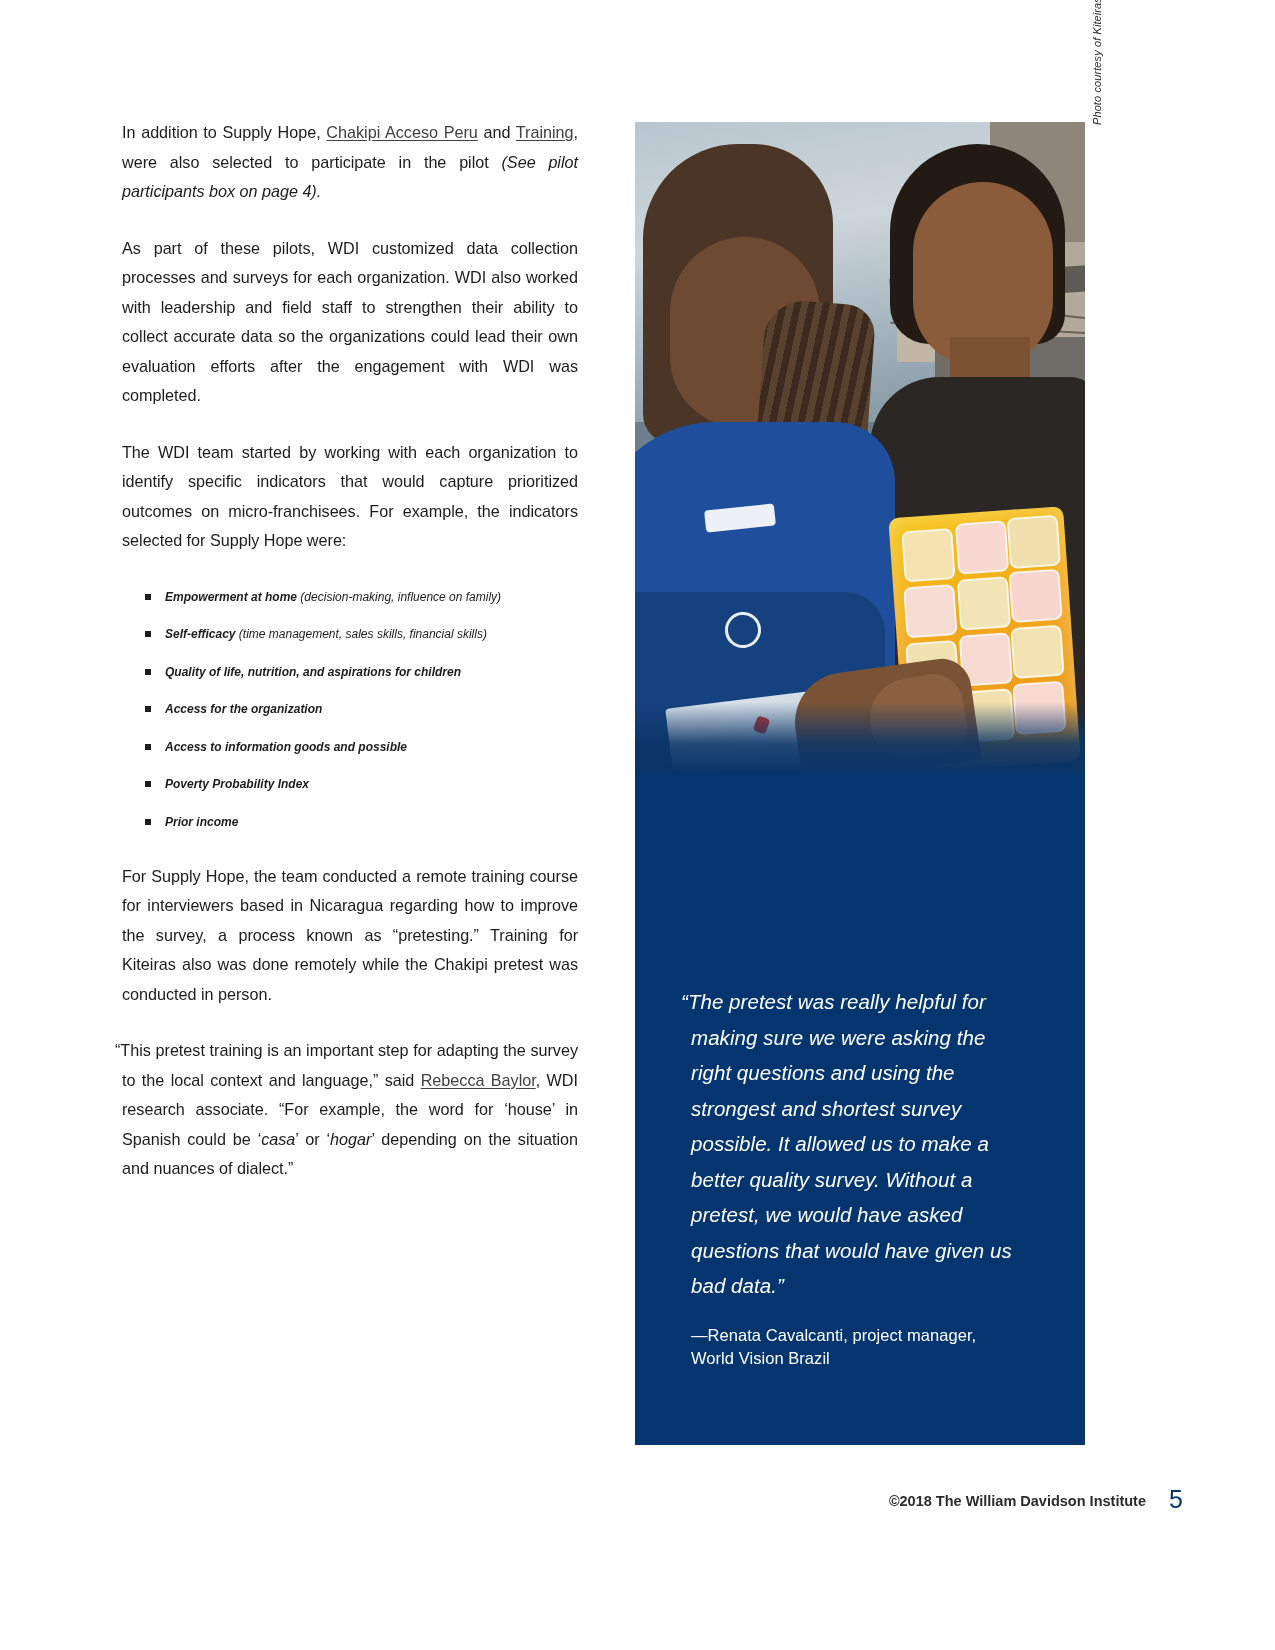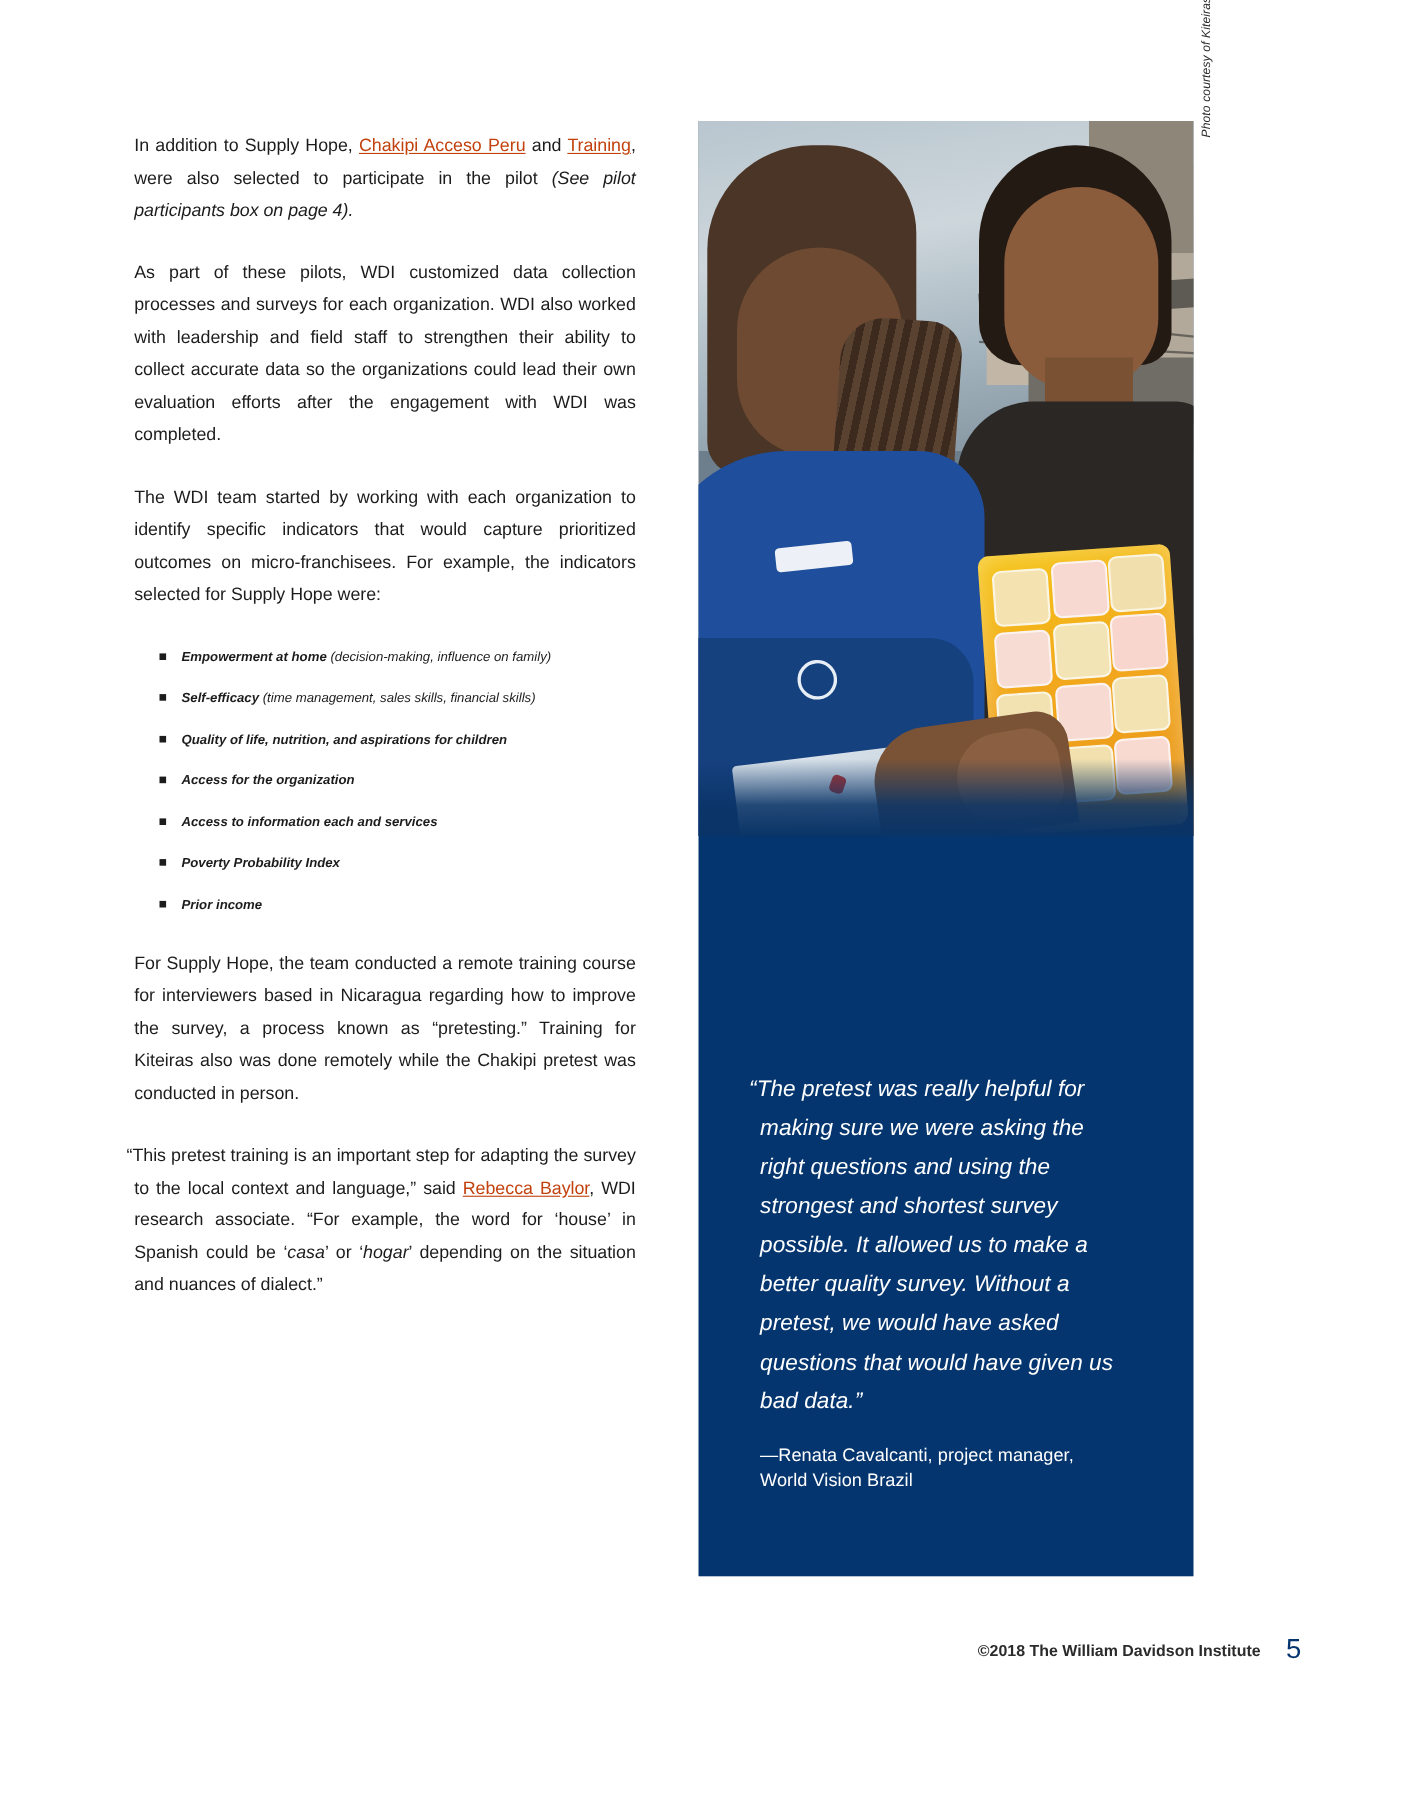--- a/index.html
+++ b/index.html
@@ -28,21 +28,21 @@
     line-height: 29.5px;
     text-align: justify;
     text-justify: inter-word;
     margin: 0 0 27px 0;
     color: #1c1c1c;
     letter-spacing: -0.02px;
   }
   .para:last-child { margin-bottom: 0; }
   .para.last-line-natural { text-align-last: left; }
   .link {
-    color: #c2410c;
+    color: #404040;
     text-decoration: underline;
     text-underline-offset: 2px;
   }
   .ital { font-style: italic; }
 
   
   .para.hanging {
     text-indent: -7px;
   }
 
@@ -70,21 +70,21 @@
     height: 6px;
     background: #1c1c1c;
   }
   #indicator-list li .bi { font-weight: bold; font-style: italic; }
   #indicator-list li .ni { font-weight: normal; font-style: italic; }
 
   
   #right-rail {
     position: absolute;
     left: 635px;
-    top: 110px;
+    top: 122px;
     width: 532px;
     height: 1323px;
   }
 
   
   #photo {
     position: absolute;
     left: 0;
     top: 0;
     width: 450px;
@@ -316,21 +316,21 @@
     <li>
       <span class="bi">Self-efficacy</span><span class="ni"> (time management, sales skills, financial skills)</span>
     </li>
     <li>
       <span class="bi">Quality of life, nutrition, and aspirations for children</span><span class="ni"></span>
     </li>
     <li>
       <span class="bi">Access for the organization</span><span class="ni"></span>
     </li>
     <li>
-      <span class="bi">Access to information each and services</span><span class="ni"></span>
+      <span class="bi">Access to information goods and possible</span><span class="ni"></span>
     </li>
     <li>
       <span class="bi">Poverty Probability Index</span><span class="ni"></span>
     </li>
     <li>
       <span class="bi">Prior income</span><span class="ni"></span>
     </li>
   </ul>
 
 

